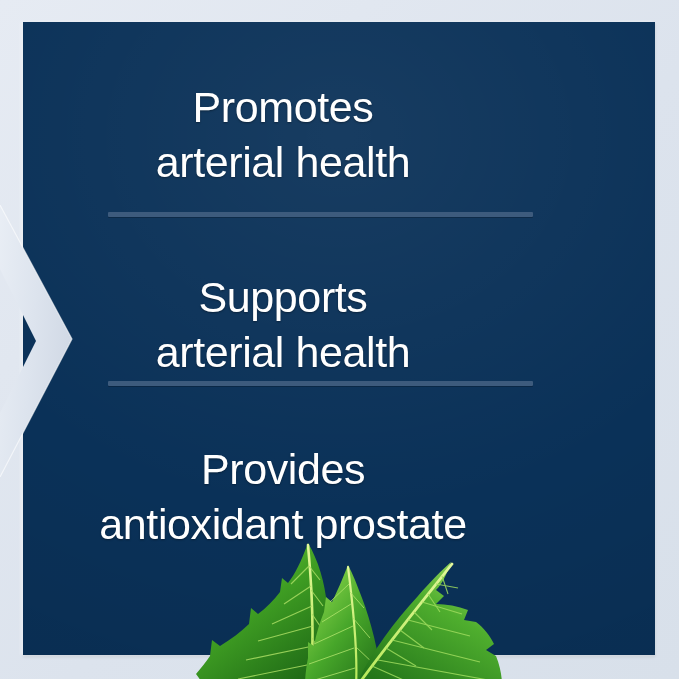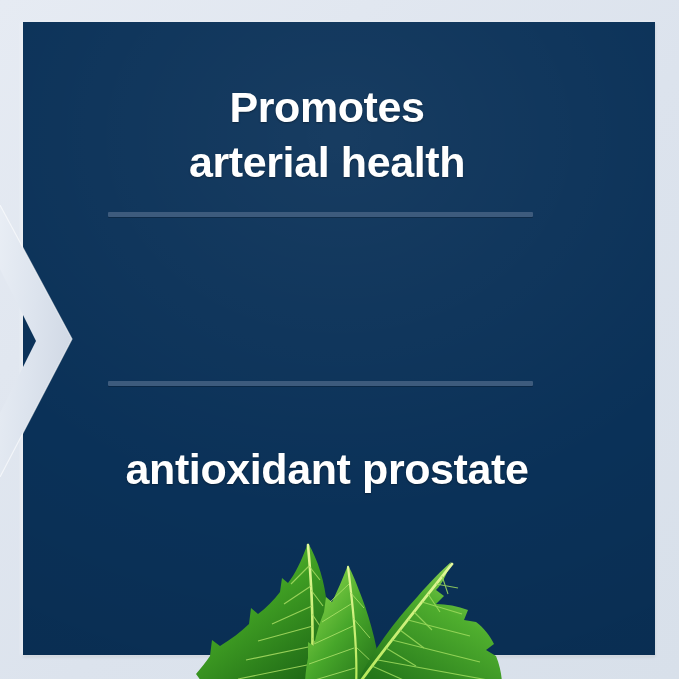--- a/index.html
+++ b/index.html
@@ -72,27 +72,26 @@
     z-index: 3;
     pointer-events: none;
   }
 
   .benefit {
     position: absolute;
     left: 0;
     width: 520px;
     text-align: center;
     color: #ffffff;
-    font-weight: bold;
+    font-weight: normal;
     font-size: 43px;
     line-height: 1.28;
     letter-spacing: -0.4px;
     text-shadow: 0 1px 2px rgba(0,0,0,0.35);
     pointer-events: auto;
-    padding-left: 44px;
   }
   .benefit .l1 { display: block; }
   .benefit .l2 { display: block; }
 
   #benefit-1 { top: 58px; }
   #benefit-2 { top: 248px; }
   #benefit-3 { top: 420px; }
 
   .divider {
     position: absolute;
@@ -141,22 +140,27 @@
   <div class="divider" id="divider-1"></div>
   <div class="divider" id="divider-2"></div>
 
   <div class="benefit-stack">
 
     <div class="benefit" id="benefit-1">
       <span class="l1">Promotes</span>
       <span class="l2">arterial health</span>
     </div>
 
+    <div class="benefit" id="benefit-2">
+      <span class="l1">Supports</span>
+      <span class="l2">arterial health</span>
+    </div>
 
     <div class="benefit" id="benefit-3">
+      <span class="l1">Provides</span>
       <span class="l2">antioxidant prostate</span>
     </div>
 
   </div>
 
   <svg class="leaf-cluster" viewBox="0 0 330 145">
     <defs>
       <linearGradient id="leafA" x1="0.15" y1="0" x2="0.85" y2="1">
         <stop offset="0%" stop-color="#7ccf3f"></stop>
         <stop offset="45%" stop-color="#3f9e23"></stop>

